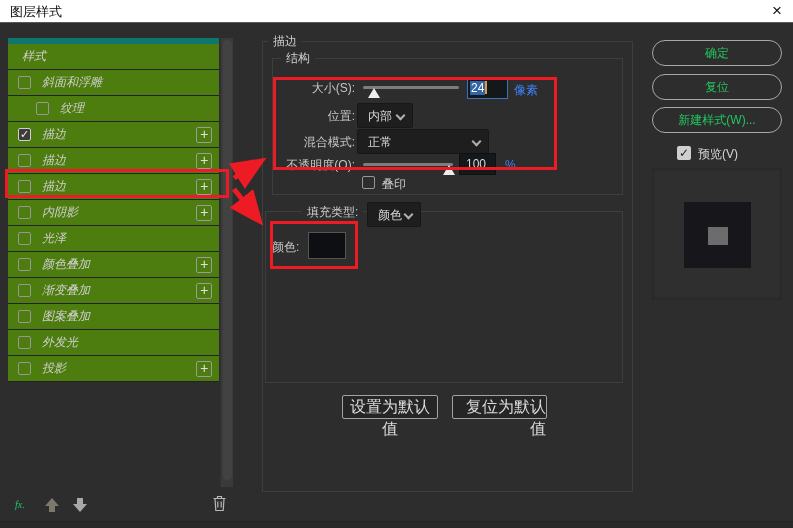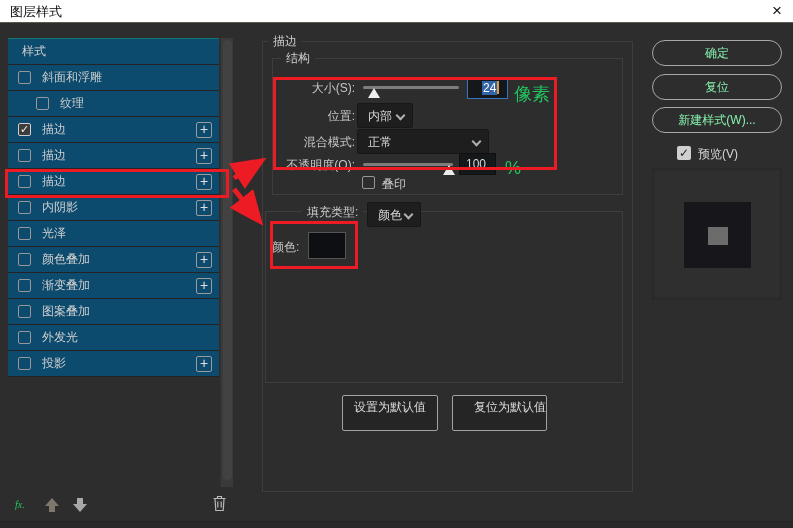--- a/index.html
+++ b/index.html
@@ -10,21 +10,21 @@
     position:relative; overflow:hidden;
   }
   .abs { position:absolute; }
 
   
   .titlebar { left:0; top:0; width:793px; height:23px; background:#ffffff; border-bottom:1px solid #5a5a50; }
   .titlebar .ttl { position:absolute; left:10px; top:0; line-height:23px; font-size:13px; color:#0a0a0a; }
   .titlebar .close { position:absolute; right:11px; top:0; line-height:22px; font-size:17px; color:#111; cursor:pointer; }
 
   
-  .sidebar { left:8px; top:38px; width:211px; background:#0c4a6e; border-top:1px solid #0f766e; }
+  .sidebar { left:8px; top:38px; width:211px; background:#4d7c0f; border-top:6px solid #0f766e;font-style:italic; }
   .srow { position:relative; height:26px; line-height:25px; border-bottom:1px solid #232323; color:#cfcfcf; font-size:12px; }
   .srow .slabel { position:absolute; left:34px; top:0; }
   .srow.plain .slabel { left:14px; }
   .srow.indent .cb { left:28px; }
   .srow.indent .slabel { left:52px; }
   .cb {
     position:absolute; left:10px; top:6px; width:13px; height:13px;
     border:1px solid #979797; border-radius:2px; background:transparent;
     font-size:11px; line-height:11px; text-align:center; color:#f2f2f2;
   }
@@ -66,36 +66,36 @@
 
   .numbox { background:#15181b; border:1px solid #101010; color:#d8d8d8; font-size:12px; }
   .numbox-focus { border:1px solid #3873c0; }
   .sel-text { background:#3264a8; color:#ffffff; padding:0 1px; }
   .caret { display:inline-block; width:2px; height:13px; background:#de9b3a; vertical-align:-2px; }
 
   .dropdown { background:#1e1e1e; border:1px solid #171717; border-radius:2px; color:#d8d8d8; font-size:12px; position:absolute; }
   .dropdown .dval { position:absolute; left:10px; top:0; line-height:24px; }
   .chev { position:absolute; right:8px; top:8px; width:7px; height:7px; border-right:2px solid #b0b0b0; border-bottom:2px solid #b0b0b0; transform:rotate(45deg); }
 
-  .unit { position:absolute; color:#22c55e; font-size:18px; }
+  .unit { position:absolute; color:#3b82f6; font-size:12px; }
 
   .mini-cb { width:13px; height:13px; border:1px solid #979797; border-radius:2px; }
   .mini-lb { position:absolute; color:#c6c6c6; font-size:12px; }
 
   .swatch { left:308px; top:232px; width:38px; height:27px; border:1px solid #555; }
 
   .def-btn {
-    position:absolute; height:36px; background:#252525; border:1px solid #a2a2a2; border-radius:2px;
-    color:#dcdcdc; font-size:12px; text-align:center; line-height:22px; cursor:pointer;
+    position:absolute; height:24px; background:#252525; border:1px solid #a2a2a2; border-radius:2px;
+    color:#dcdcdc; font-size:16px; text-align:center; line-height:22px; cursor:pointer;
   }
 
   
   .pill {
     position:absolute; left:652px; width:130px; height:26px; border:1px solid #a8a8a8; border-radius:13px;
-    background:transparent; color:#86efac; font-size:12px; text-align:center; line-height:24px; cursor:pointer;
+    background:transparent; color:#22c55e; font-size:12px; text-align:center; line-height:24px; cursor:pointer;
   }
   .pv-cb { left:677px; top:146px; width:14px; height:14px; background:#cfcfcf; border-radius:2px; color:#1d1d1d; font-size:12px; line-height:14px; text-align:center; font-weight:bold; }
   .pv-lb { left:698px; top:146px; color:#d6d6d6; font-size:12px; }
   .preview-panel { left:652px; top:168px; width:130px; height:132px; background:#2f2f2f; border:1px solid #282828; box-shadow: inset 0 0 3px #242424; }
   .pv-dark { position:absolute; left:31px; top:33px; width:67px; height:66px; background:#16161b; }
   .pv-gray { position:absolute; left:55px; top:58px; width:20px; height:18px; background:#6c6c6c; }
 
   
   .redbox { position:absolute; border:3px solid #ed1c24; pointer-events:none; }
   .rb1 { left:5px; top:169px; width:224px; height:29px; }
@@ -192,21 +192,21 @@
 <div class="abs footer-strip"></div>
 
 <div class="abs group outer-group"></div>
 <div class="abs legend lg-stroke">描边</div>
 <div class="abs group struct-group"></div>
 <div class="abs legend lg-struct">结构</div>
 
 <div class="flabel" style="top:81px;">大小(S):</div>
 <div class="abs slider-track" style="left:363px; top:86px; width:96px;"></div>
 <div class="abs slider-thumb" style="left:368px; top:88px;"></div>
-<div class="abs numbox numbox-focus" style="left:467px; top:77px; width:41px; height:22px; line-height:20px; padding-left:14px;"><span class="sel-text">24</span><span class="caret"></span></div>
+<div class="abs numbox numbox-focus" style="left:467px; top:77px; width:41px; height:22px; line-height:20px; padding-left:2px;"><span class="sel-text">24</span><span class="caret"></span></div>
 <div class="unit" style="left:514px; top:82px;">像素</div>
 
 <div class="flabel" style="top:109px;">位置:</div>
 <div class="dropdown" style="left:357px; top:103px; width:56px; height:25px;">
   <span class="dval">内部</span>
   <span class="chev"></span>
 </div>
 
 <div class="flabel" style="top:135px;">混合模式:</div>
 <div class="dropdown" style="left:357px; top:129px; width:132px; height:25px;">

